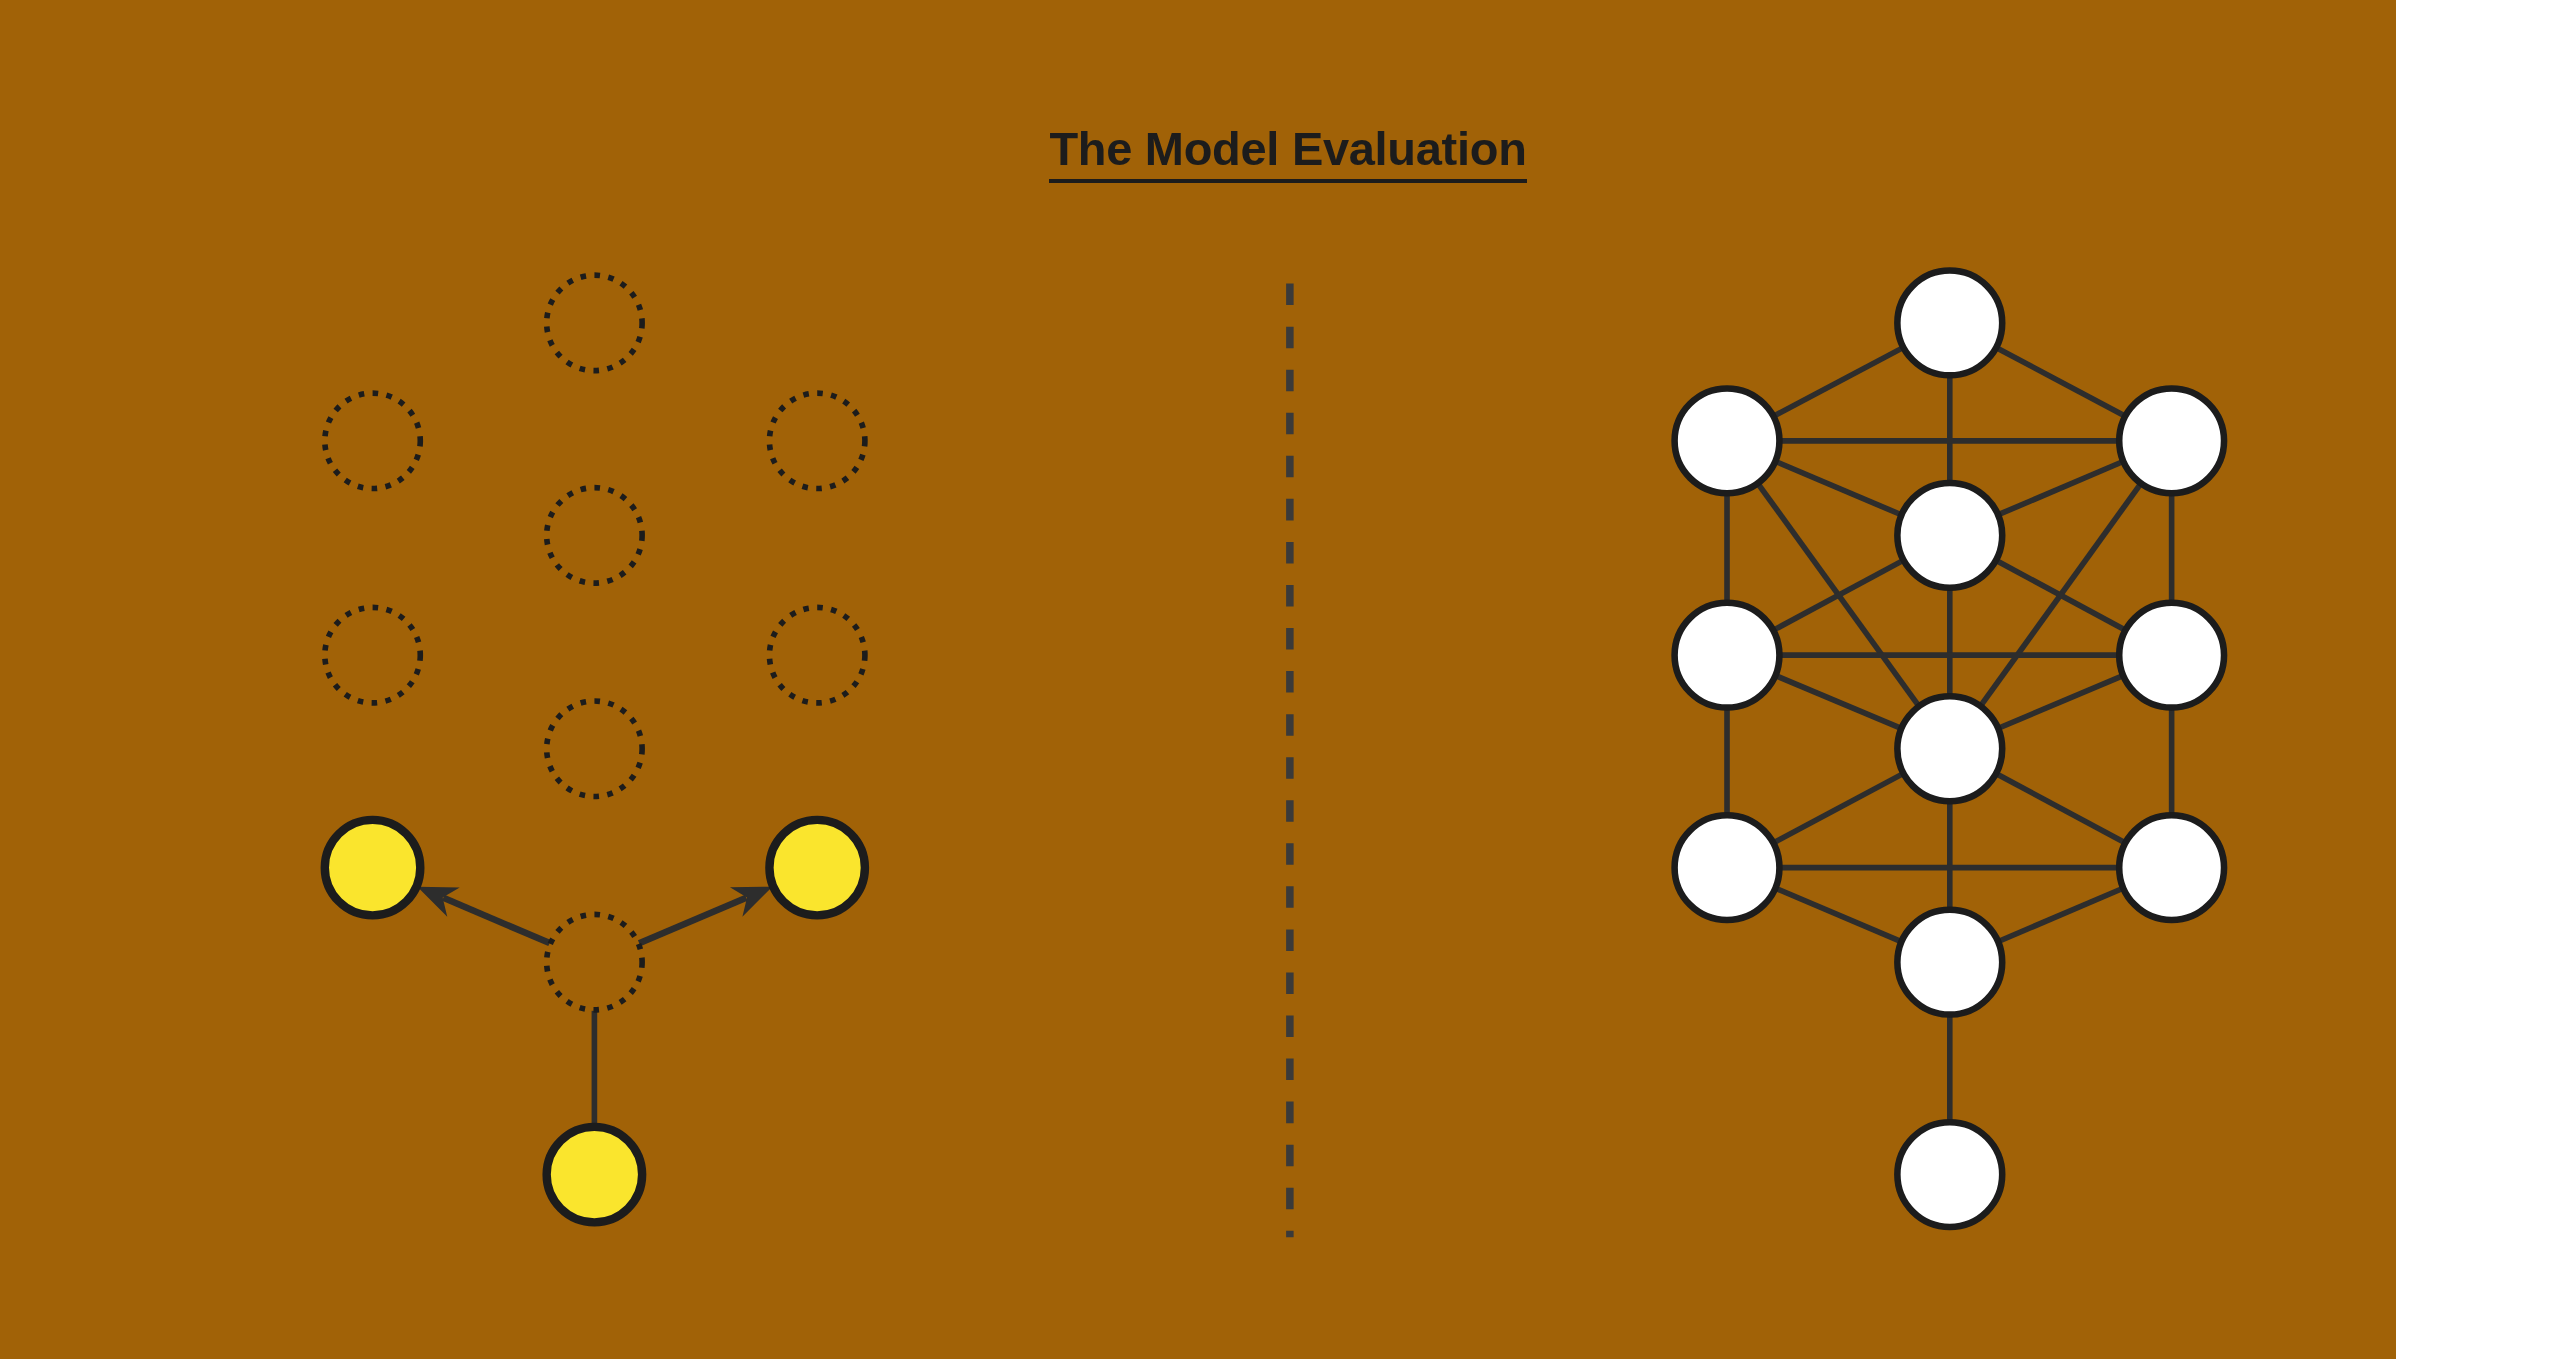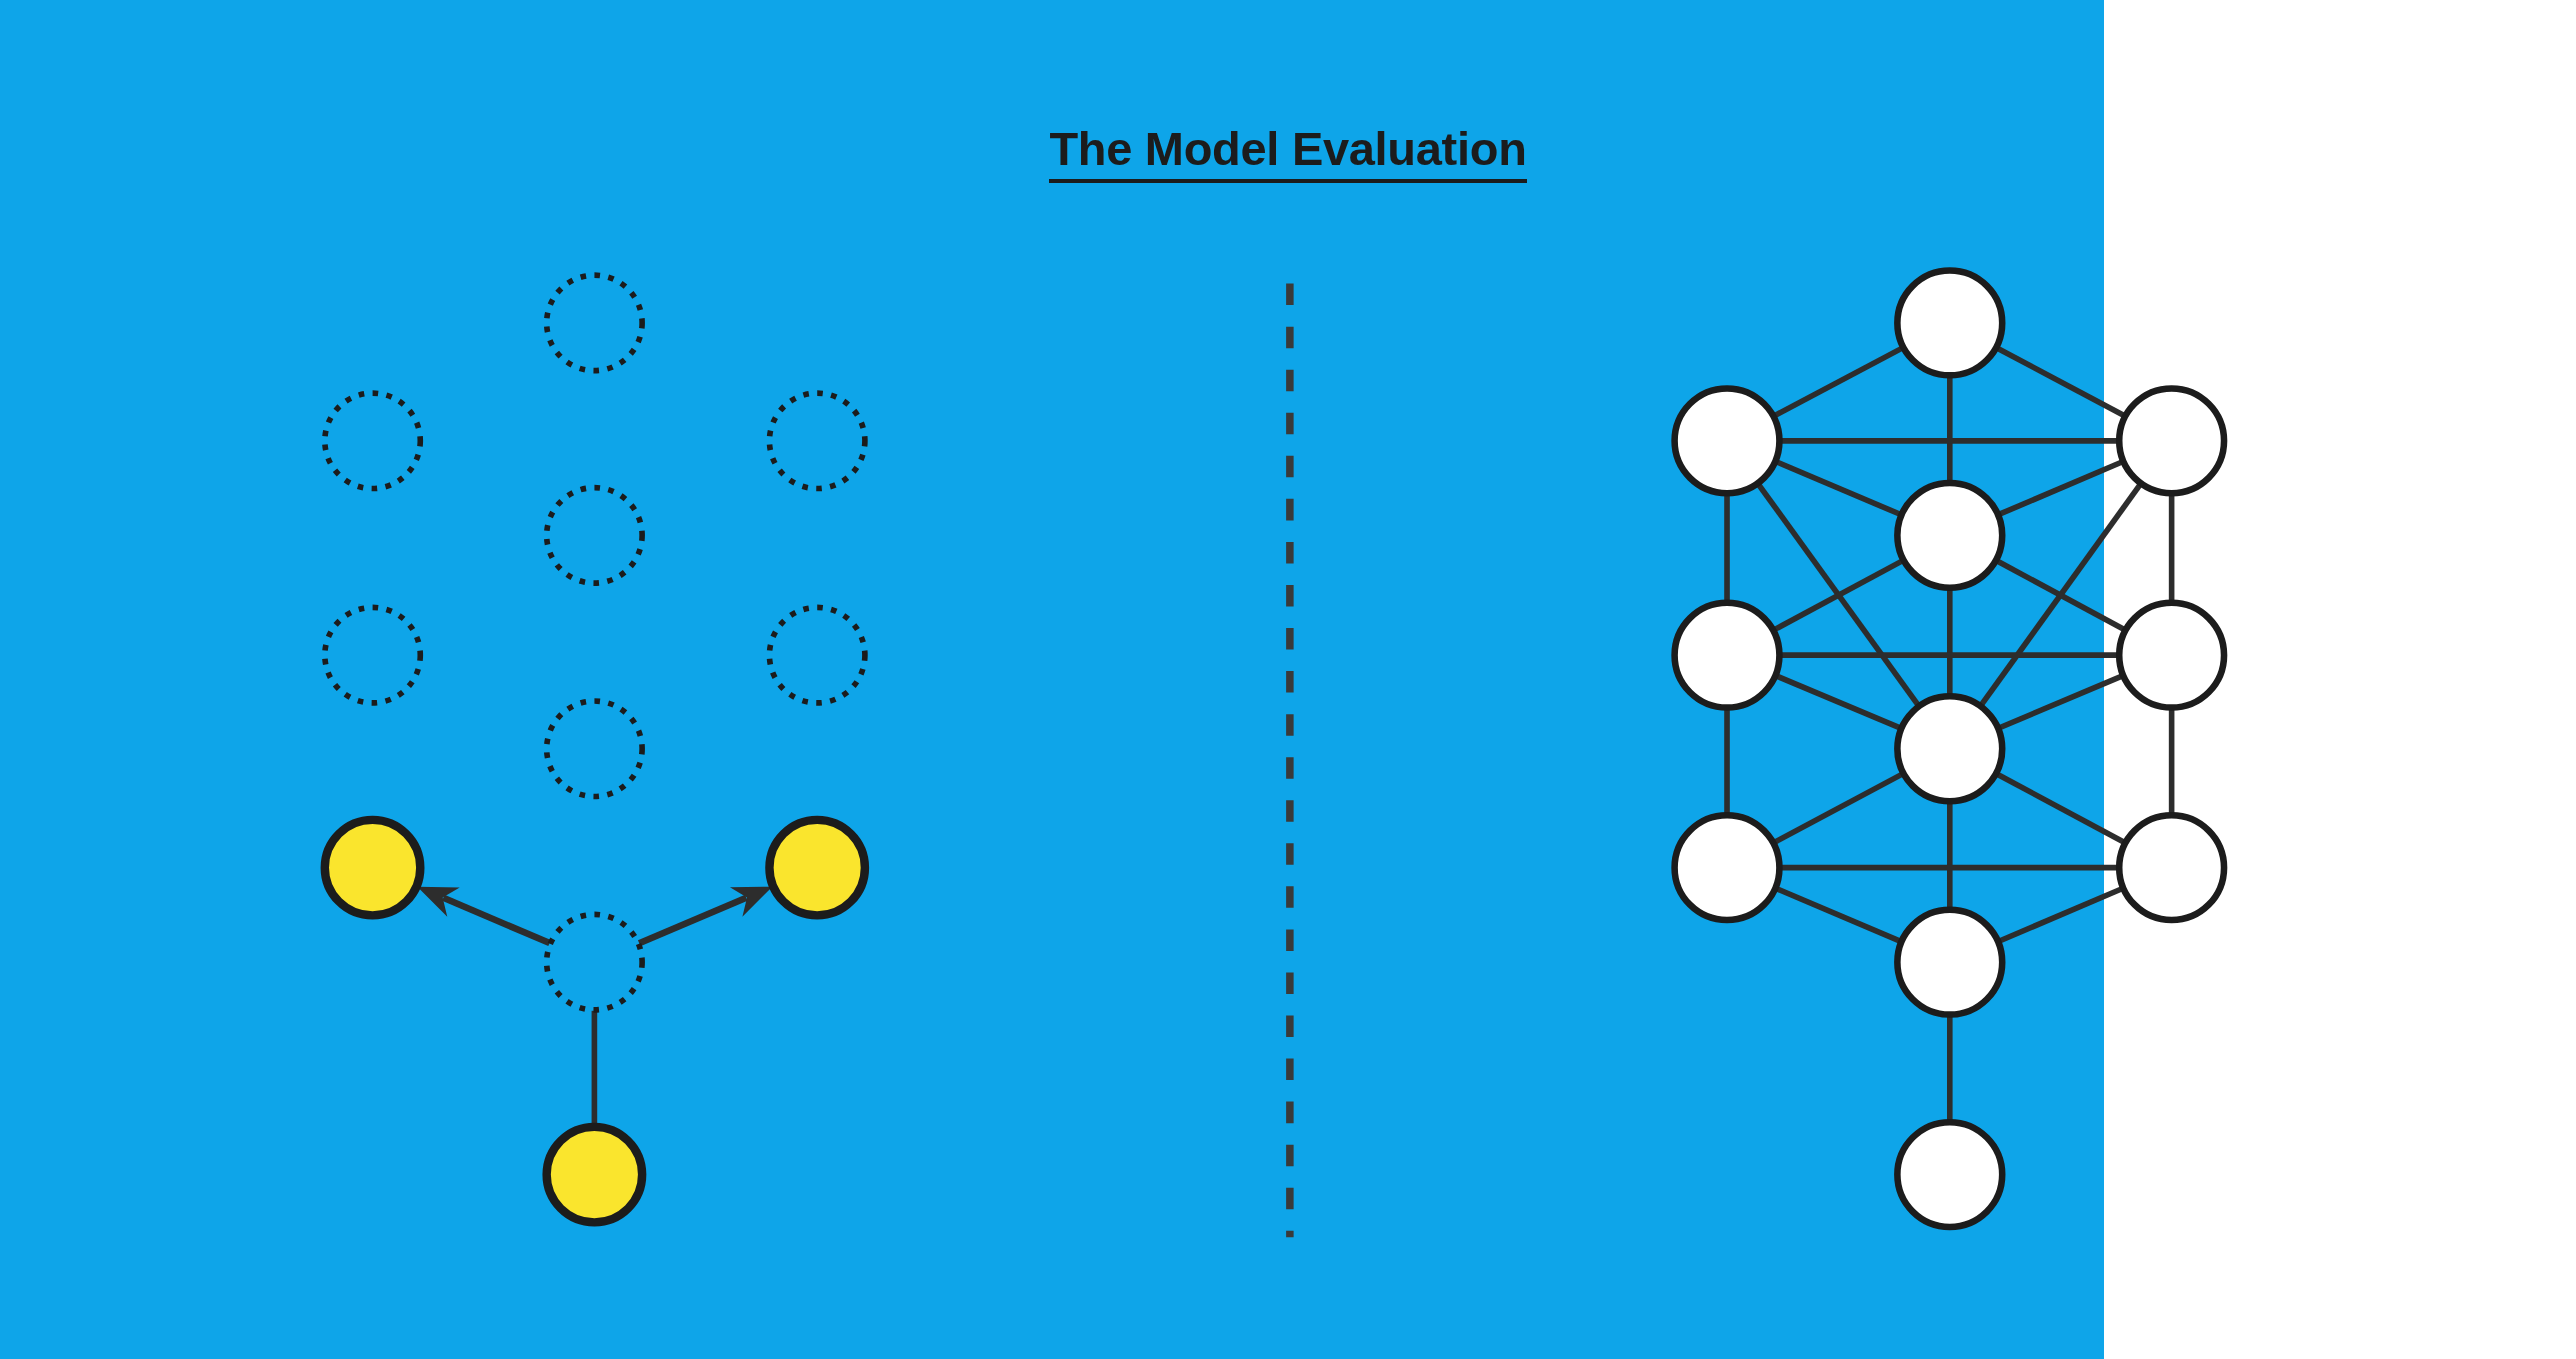--- a/index.html
+++ b/index.html
@@ -10,23 +10,23 @@
   }
   body {
     width: 2576px;
     height: 1359px;
     font-family: "Liberation Sans", "DejaVu Sans", sans-serif;
     overflow: hidden;
     position: relative;
   }
   #canvas {
     position: relative;
-    width: 2104px;
+    width: 2396px;
     height: 1359px;
-    background: #0ea5e9;
+    background: #a16207;
   }
   #page-title {
     position: absolute;
     left: 0;
     top: 125px;
     width: 2576px;
     text-align: center;
     font-size: 47px;
     font-weight: bold;
     color: #1c1c1c;

